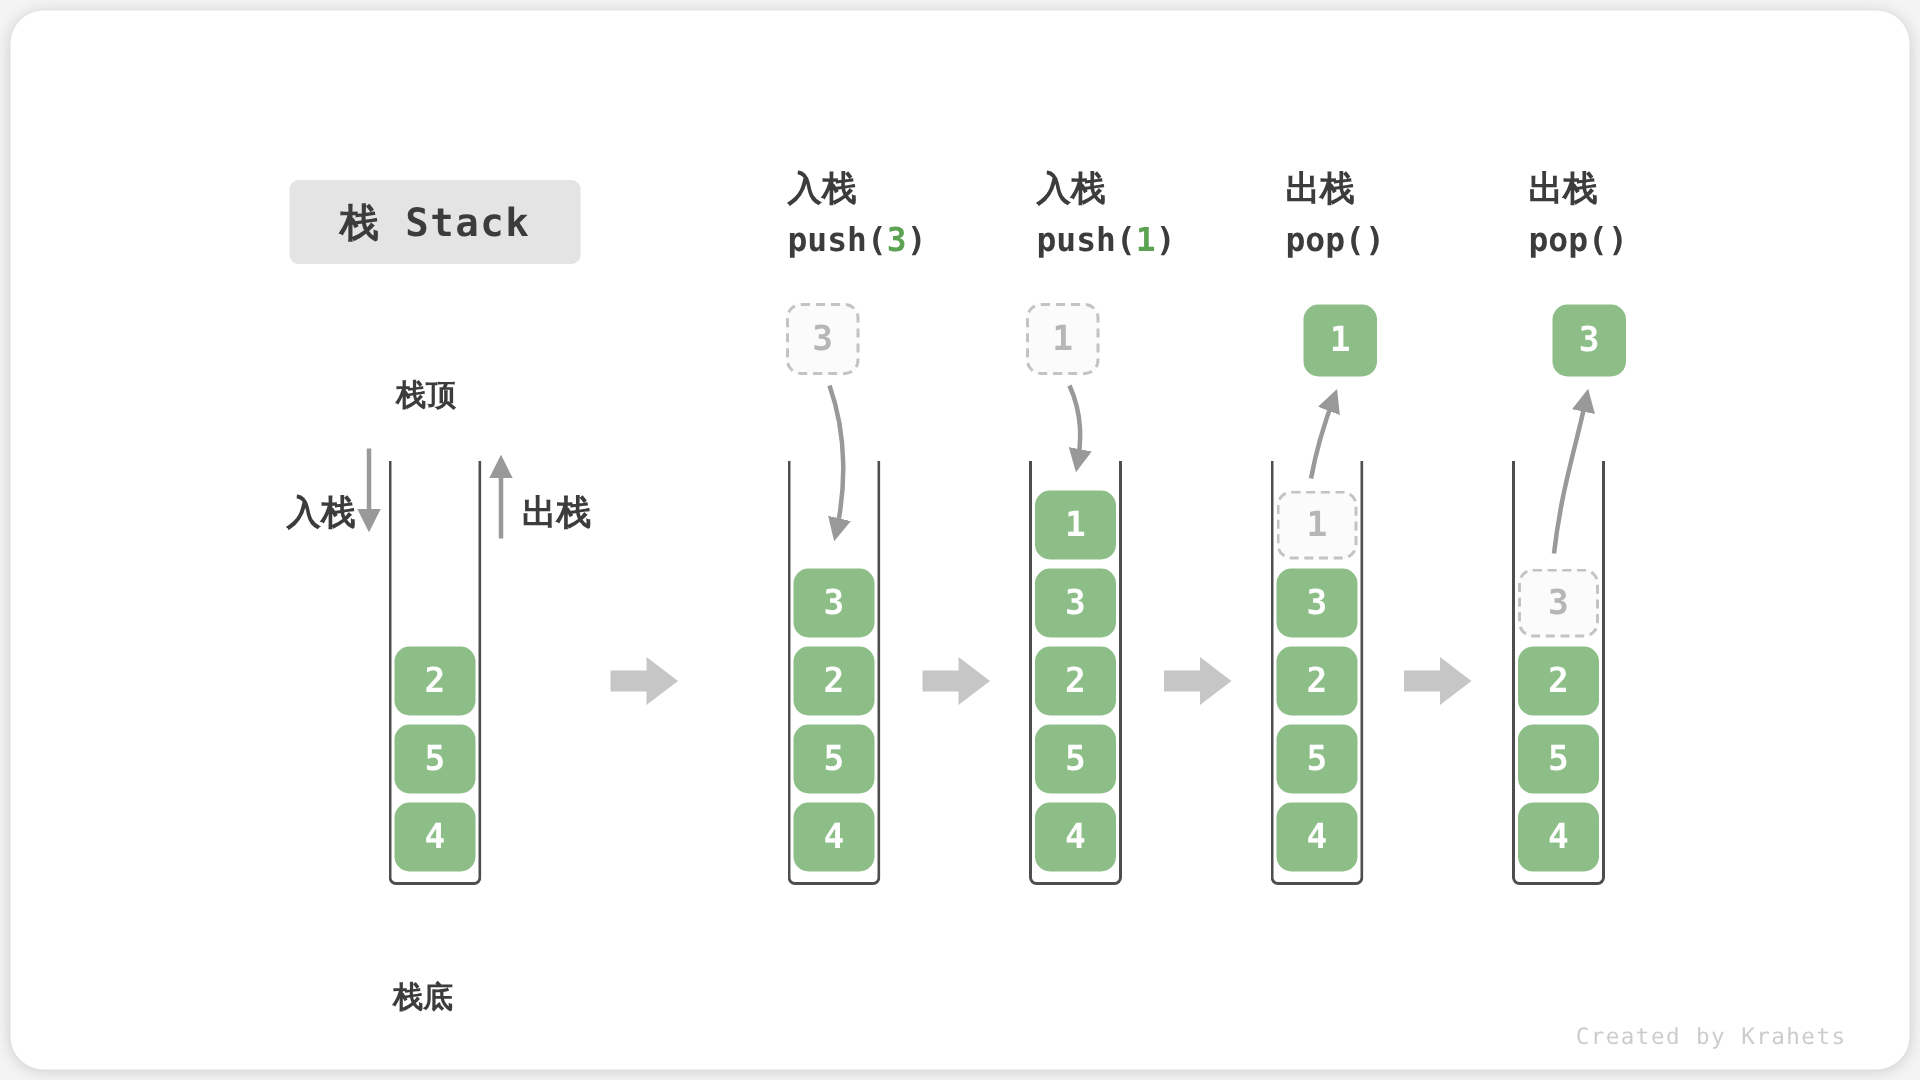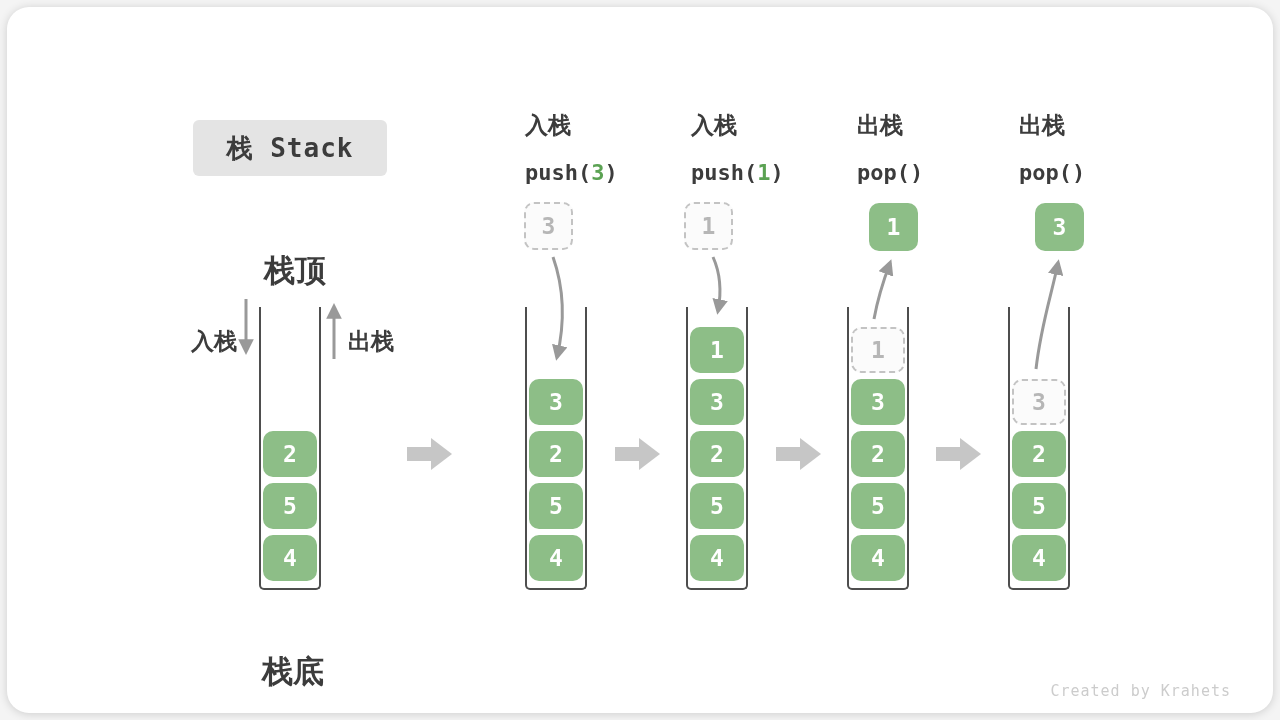--- a/index.html
+++ b/index.html
@@ -25,21 +25,21 @@
   }
   .title-badge{
     position:absolute;left:186px;top:113px;width:194px;height:56px;
     background:var(--title-bg);border-radius:6px;
     display:flex;align-items:center;justify-content:center;
     font-family:"DejaVu Sans Mono",monospace;
     font-size:26px;font-weight:bold;color:var(--text-dark);
     letter-spacing:1px;
   }
   .zh-label{
-    position:absolute;font-size:31px;font-weight:bold;color:var(--text-dark);
+    position:absolute;font-size:20px;font-weight:bold;color:var(--text-dark);
     white-space:nowrap;
   }
   .stack{
     position:absolute;top:300px;width:62px;height:283px;
     border-left:2px solid var(--wall-gray);
     border-right:2px solid var(--wall-gray);
     border-bottom:2px solid var(--wall-gray);
     border-radius:0 0 5px 5px;
     background:#fff;
   }
@@ -64,21 +64,21 @@
     border:2px dashed var(--ghost-border);
   }
   .topbox.solid{
     background:var(--cell-green);color:#ffffff;
   }
   .col-header{position:absolute;top:107px;}
   .col-header .zh{
     font-size:23px;font-weight:bold;color:var(--text-dark);line-height:1;
   }
   .col-header .code{
-    margin-top:25px;
+    margin-top:13px;
     font-family:"DejaVu Sans Mono",monospace;font-size:22px;font-weight:600;
     color:var(--text-dark);line-height:1;white-space:nowrap;
   }
   .col-header .code .arg{color:var(--accent-green);font-weight:bold;}
   .overlay{position:absolute;left:0;top:0;width:1280px;height:720px;pointer-events:none;}
   .watermark{
     position:absolute;right:42px;top:675px;
     font-family:"DejaVu Sans Mono",monospace;font-size:15px;
     color:var(--watermark);letter-spacing:1px;text-align:right;
   }

